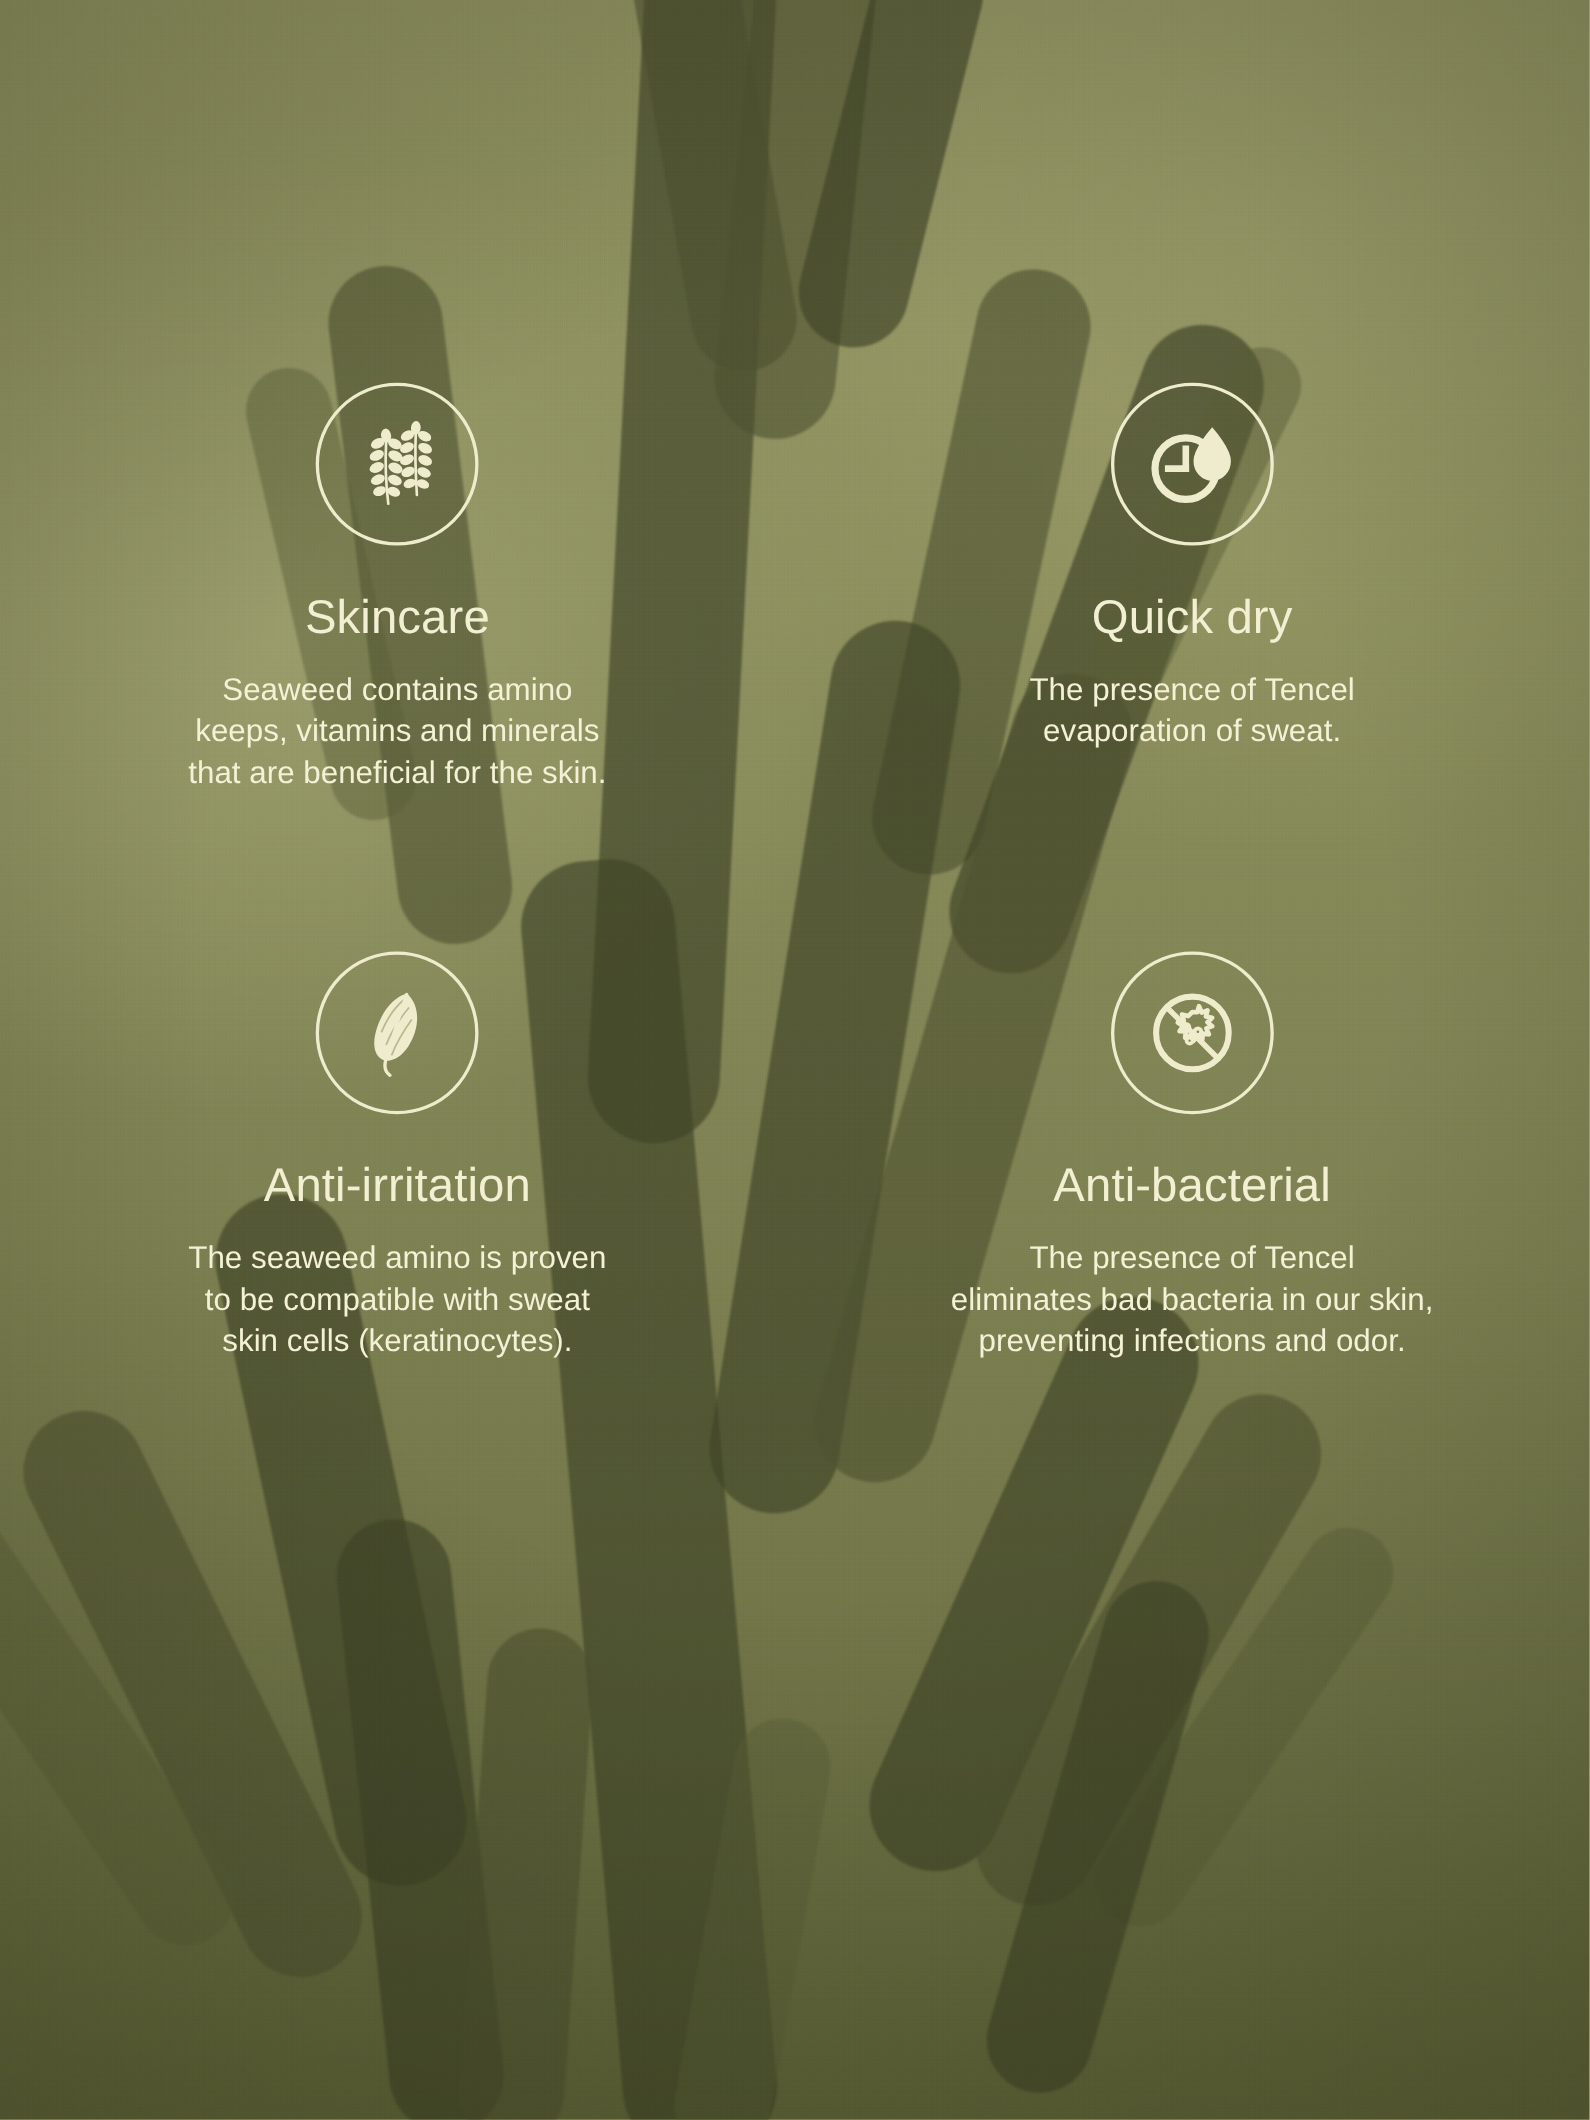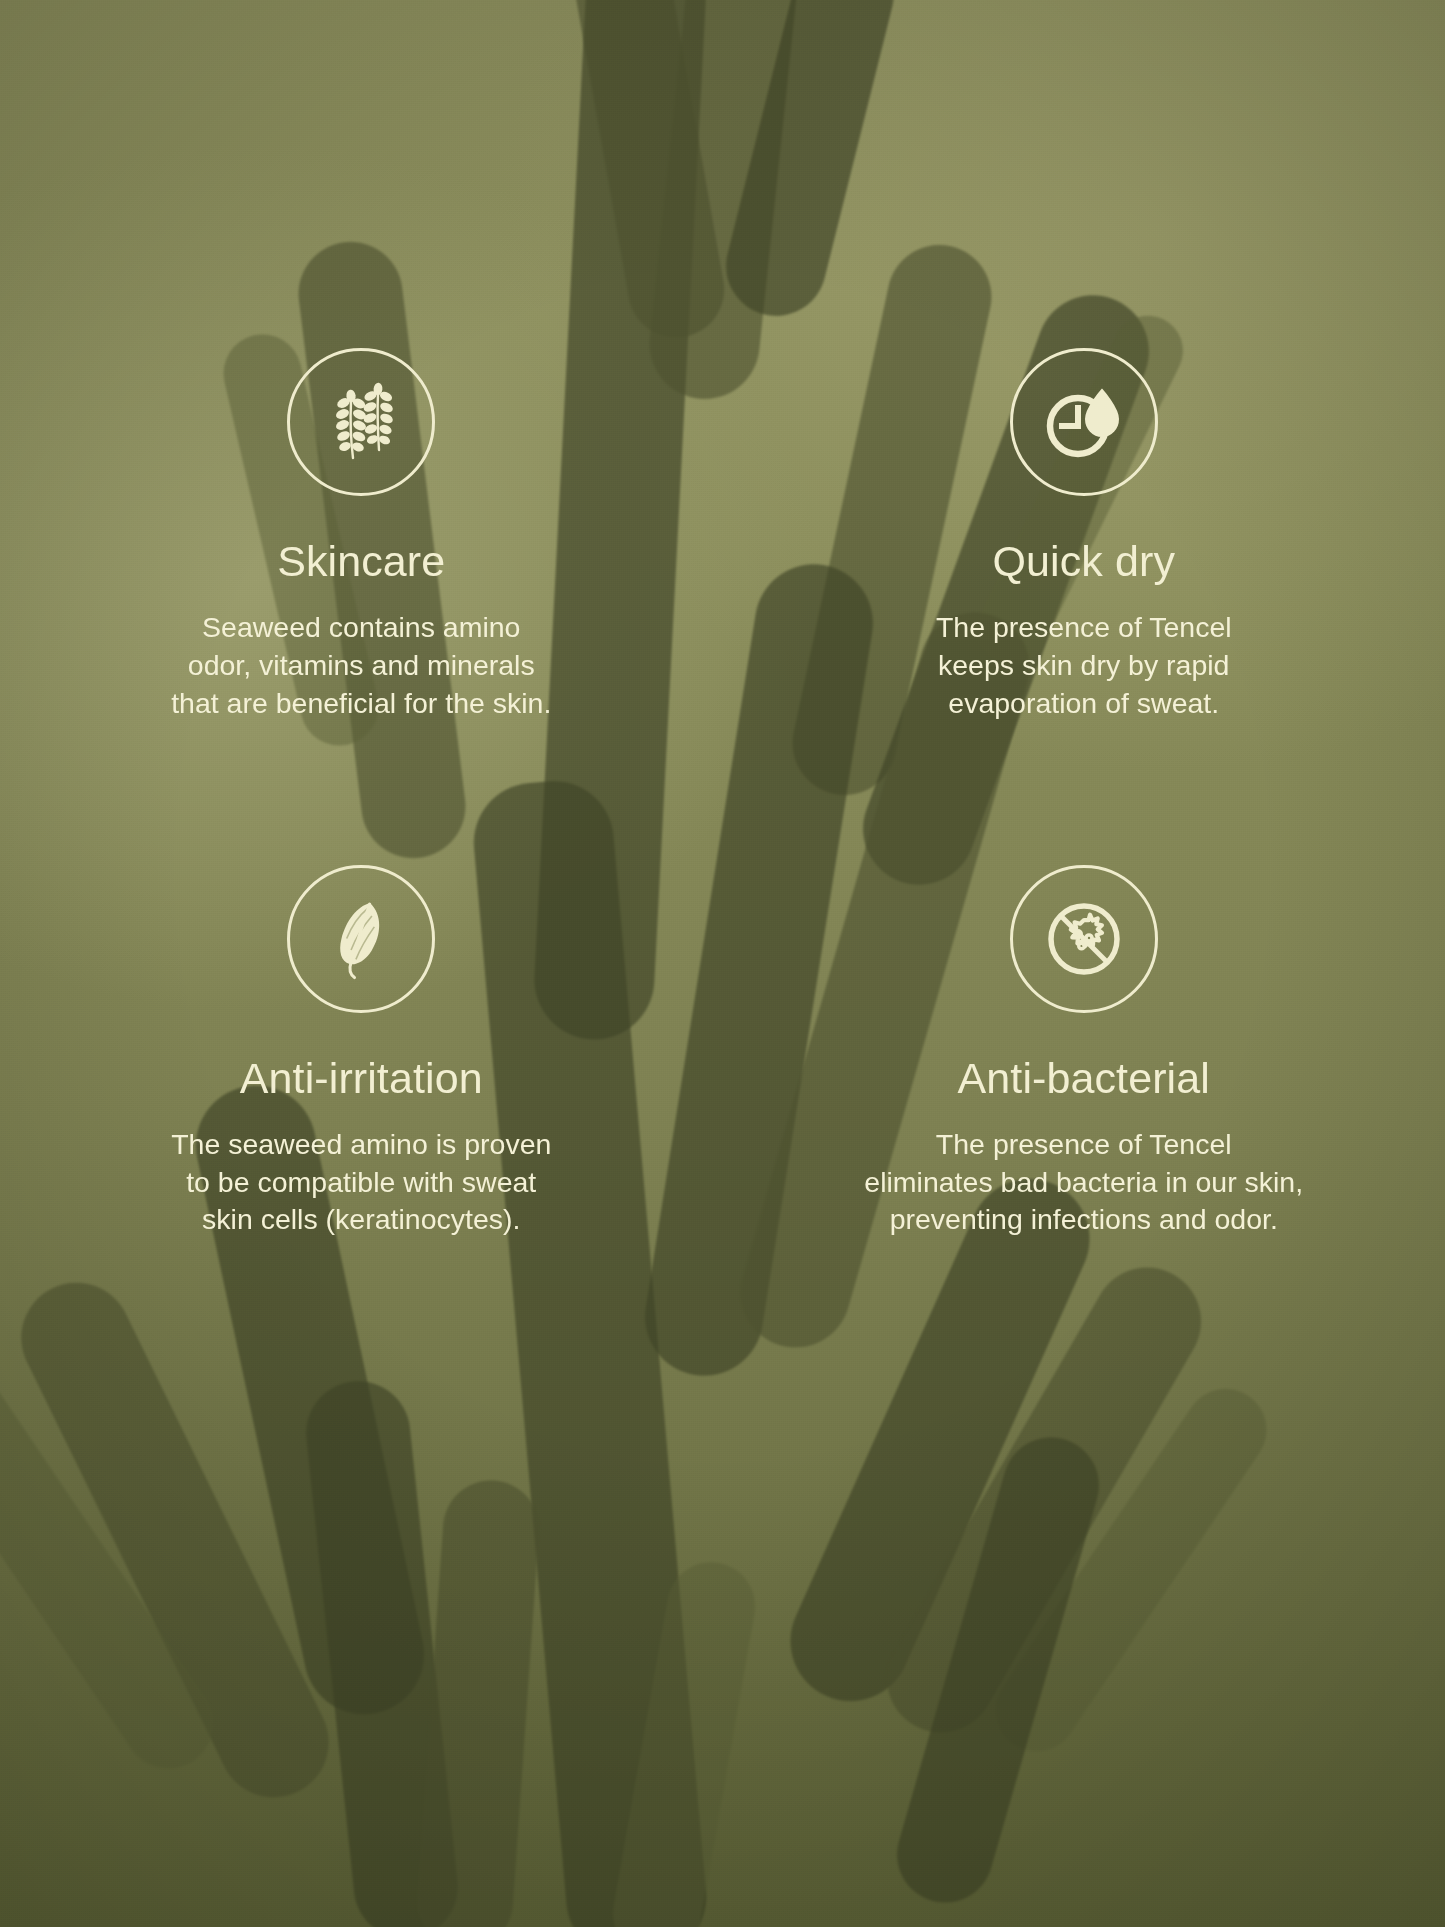--- a/index.html
+++ b/index.html
@@ -176,41 +176,40 @@
             <ellipse cx="56" cy="53" rx="6.4" ry="4.3" transform="rotate(-24 56 53)"></ellipse>
             <ellipse cx="70.5" cy="53.5" rx="6.4" ry="4.3" transform="rotate(24 70.5 53.5)"></ellipse>
             <ellipse cx="57.5" cy="63.5" rx="5.8" ry="4" transform="rotate(-22 57.5 63.5)"></ellipse>
             <ellipse cx="69.5" cy="64" rx="5.8" ry="4" transform="rotate(22 69.5 64)"></ellipse>
           </g>
         </svg>
       </div>
       <div class="feature-title">Skincare</div>
       <div class="feature-desc">
         <span class="ln">Seaweed contains amino</span>
-        <span class="ln">odor, vitamins and minerals</span>
+        <span class="ln">keeps, vitamins and minerals</span>
         <span class="ln">that are beneficial for the skin.</span>
       </div>
     </div>
 
     <div class="feature">
       <div class="icon-circle">
         <svg width="88" height="88" viewBox="0 0 88 88" aria-hidden="true">
 
           <circle cx="38" cy="48" r="28" fill="none" stroke="#efeccd" stroke-width="6.5"></circle>
 
           <path d="M38 48 V30" stroke="#efeccd" stroke-width="6" stroke-linecap="square" fill="none"></path>
           <path d="M38 48 H22" stroke="#efeccd" stroke-width="6" stroke-linecap="square" fill="none"></path>
 
           <path d="M62 12 C62 12 78 30 78 41 C78 50.5 70.8 58 62 58 C53.2 58 46 50.5 46 41 C46 30 62 12 62 12 Z" fill="#efeccd" stroke="#efeccd" stroke-width="2"></path>
         </svg>
       </div>
       <div class="feature-title">Quick dry</div>
       <div class="feature-desc">
         <span class="ln">The presence of Tencel</span>
-        <span class="ln">keeps skin dry by rapid</span>
         <span class="ln">evaporation of sweat.</span>
       </div>
     </div>
 
     <div class="feature row2">
       <div class="icon-circle">
         <svg width="90" height="90" viewBox="0 0 90 90" aria-hidden="true">
           <g transform="rotate(14 45 45)">
 
             <path d="M45 8 C60 16 64 36 58 54 C54 66 46 72 40 72 C31 72 26 62 26 50 C26 30 34 14 45 8 Z" fill="#efeccd"></path>

